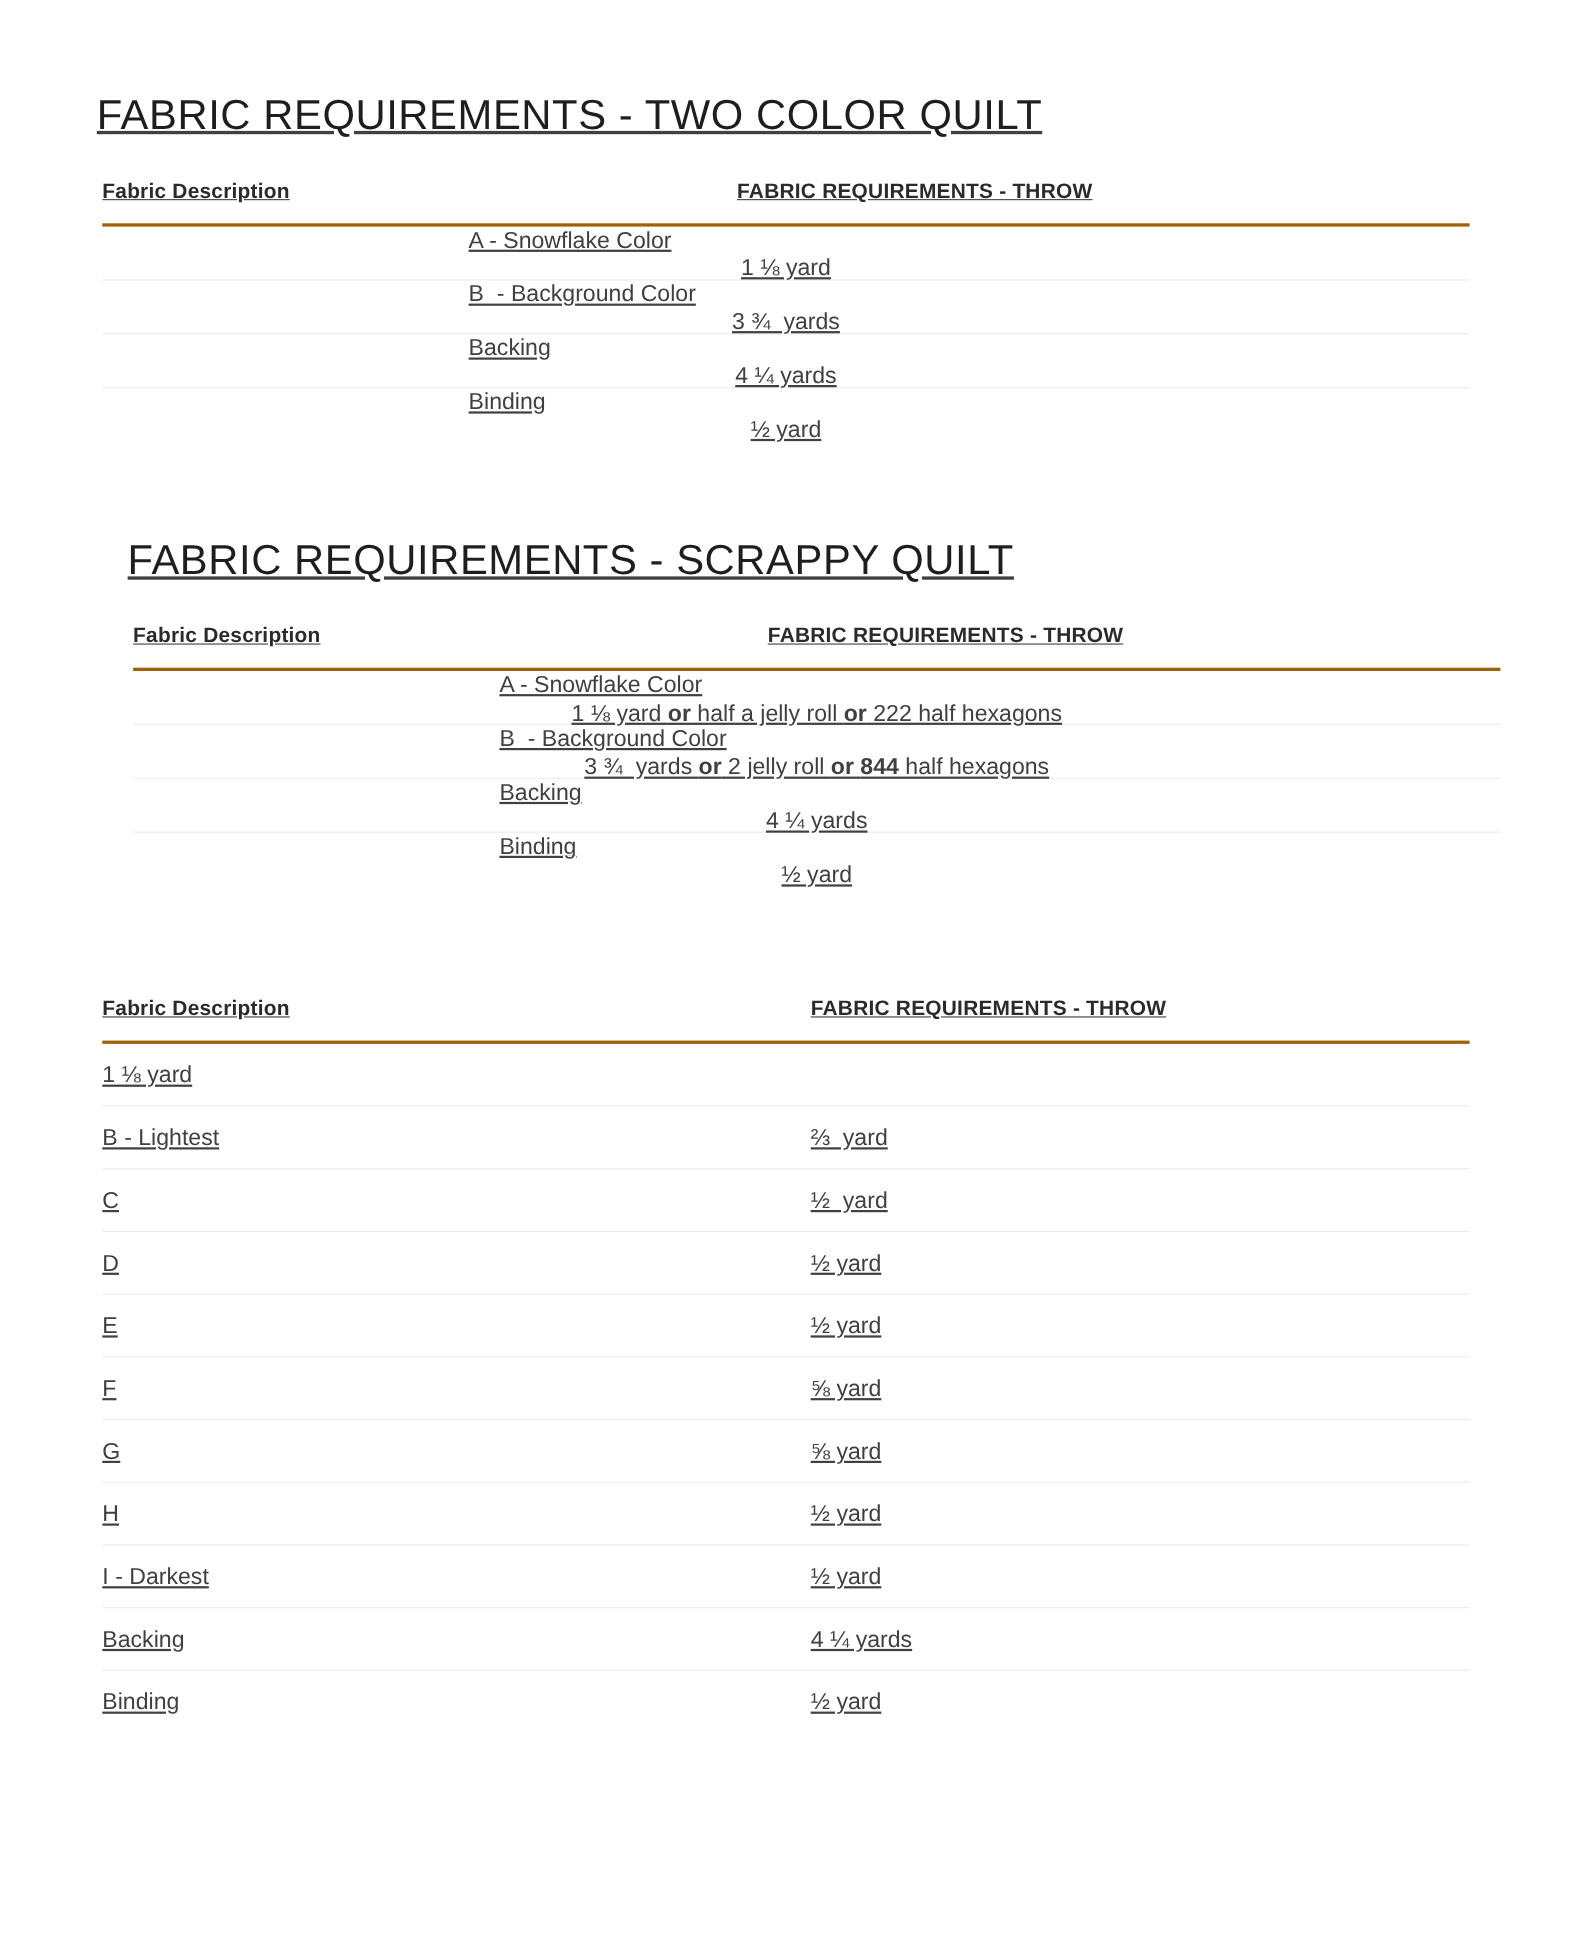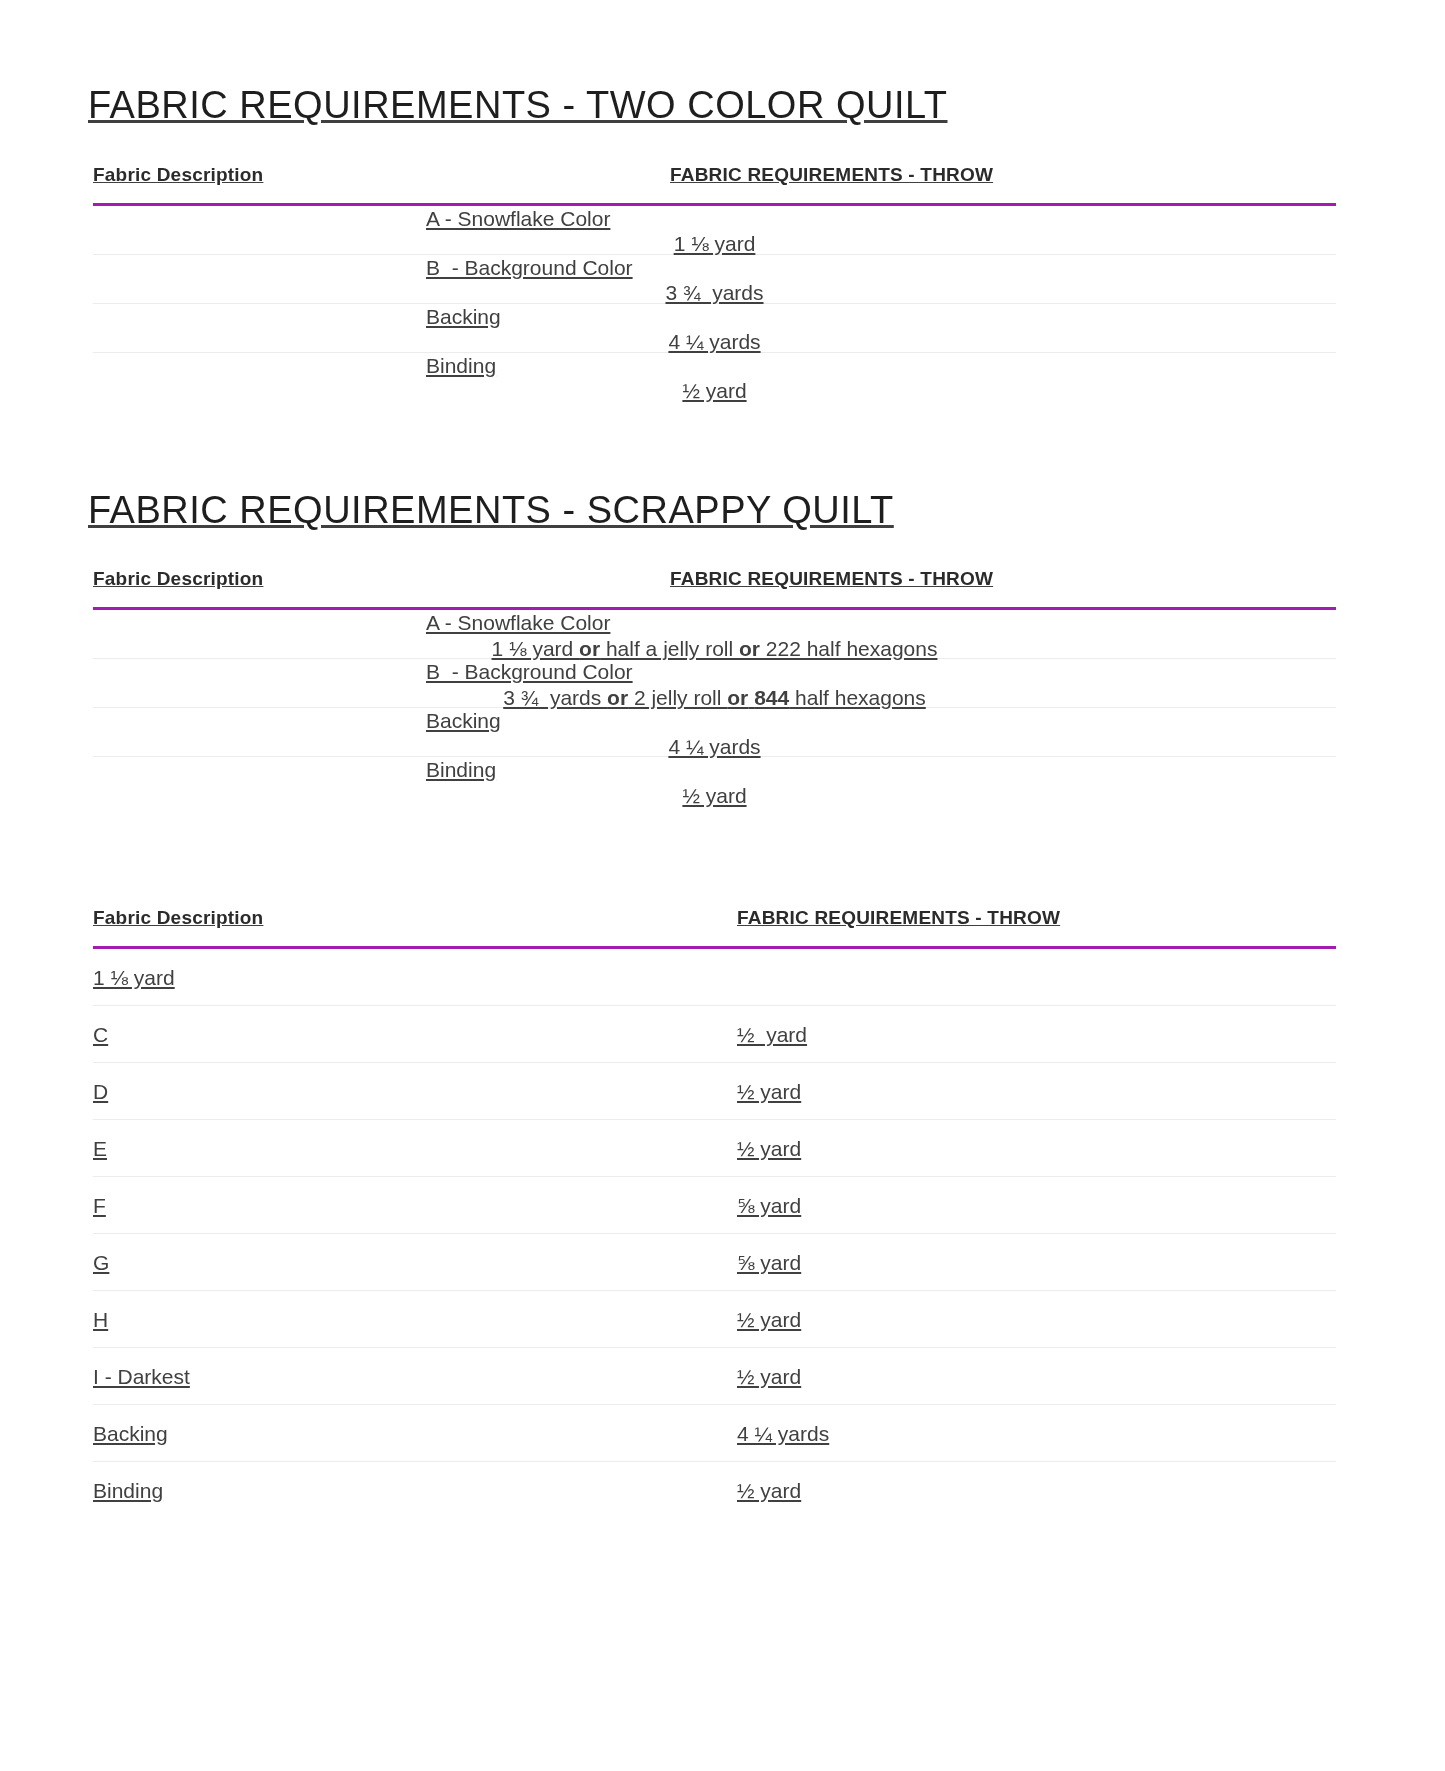--- a/index.html
+++ b/index.html
@@ -13,35 +13,35 @@
     font-family: "Liberation Sans", "DejaVu Sans", sans-serif;
     color: #404040;
     overflow: hidden;
   }
   .page {
     box-sizing: border-box;
     padding: 84px 0 0 93px;
   }
   .section { width: 1243px; text-decoration: underline; }
   .section.gap-a { margin-bottom: 88px; }
-  .section.gap-b { margin-bottom: 102px; }
+  .section.gap-b { margin-bottom: 102px; margin-left: 28px; }
   .title {
     font-size: 38px;
     font-weight: 500;
     letter-spacing: 0.5px;
     line-height: 1.15;
     color: #1e1e1e;
     margin: 0 0 36px -5px;
   }
   .tbl { width: 100%; }
   .thead {
     display: flex;
     align-items: flex-end;
     padding-bottom: 17px;
-    border-bottom: 3px solid #a21caf;
+    border-bottom: 3px solid #a16207;
   }
   .th {
     font-size: 19px;
     font-weight: bold;
     letter-spacing: 0.2px;
     color: #2b2b2b;
     white-space: pre-wrap;
   }
   .tr {
     display: flex;
@@ -127,20 +127,24 @@
     <div class="tbl t3">
       <div class="thead">
         <div class="th col-desc">Fabric Description</div>
         <div class="th col-val">FABRIC REQUIREMENTS - THROW</div>
       </div>
       <div class="rows">
           <div class="tr">
             <div class="td col-val"><span>1 ⅛ yard</span></div>
           </div>
           <div class="tr">
+            <div class="td col-desc">B - Lightest</div>
+            <div class="td col-val"><span>⅔  yard</span></div>
+          </div>
+          <div class="tr">
             <div class="td col-desc">C</div>
             <div class="td col-val"><span>½  yard</span></div>
           </div>
           <div class="tr">
             <div class="td col-desc">D</div>
             <div class="td col-val"><span>½ yard</span></div>
           </div>
           <div class="tr">
             <div class="td col-desc">E</div>
             <div class="td col-val"><span>½ yard</span></div>

